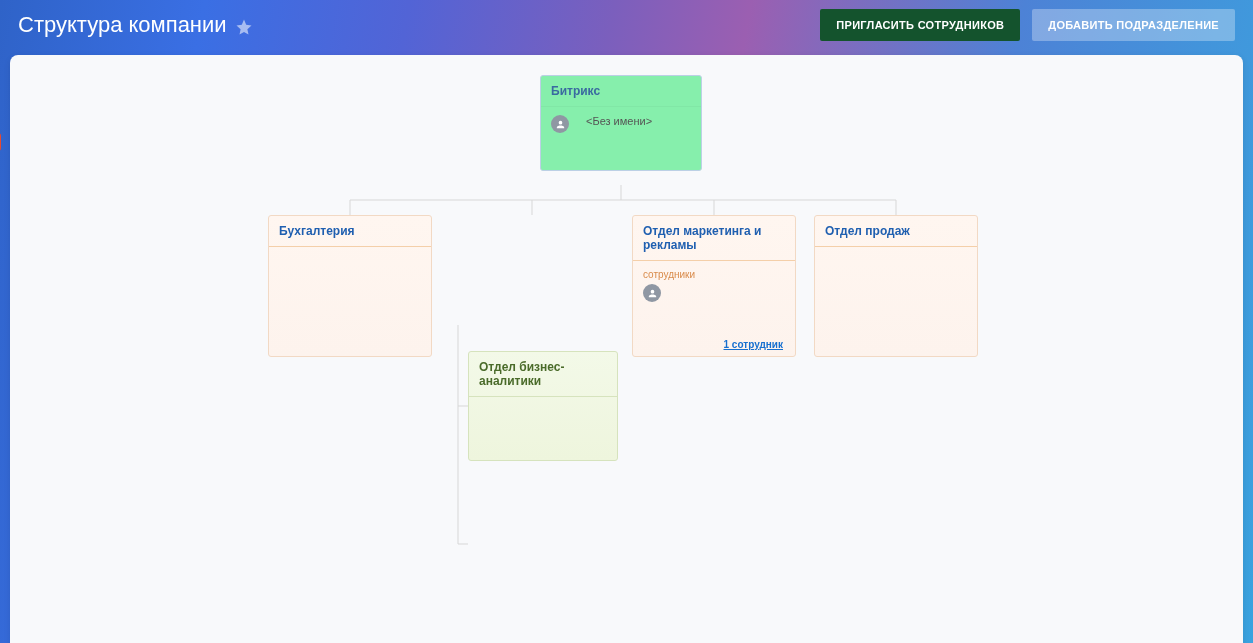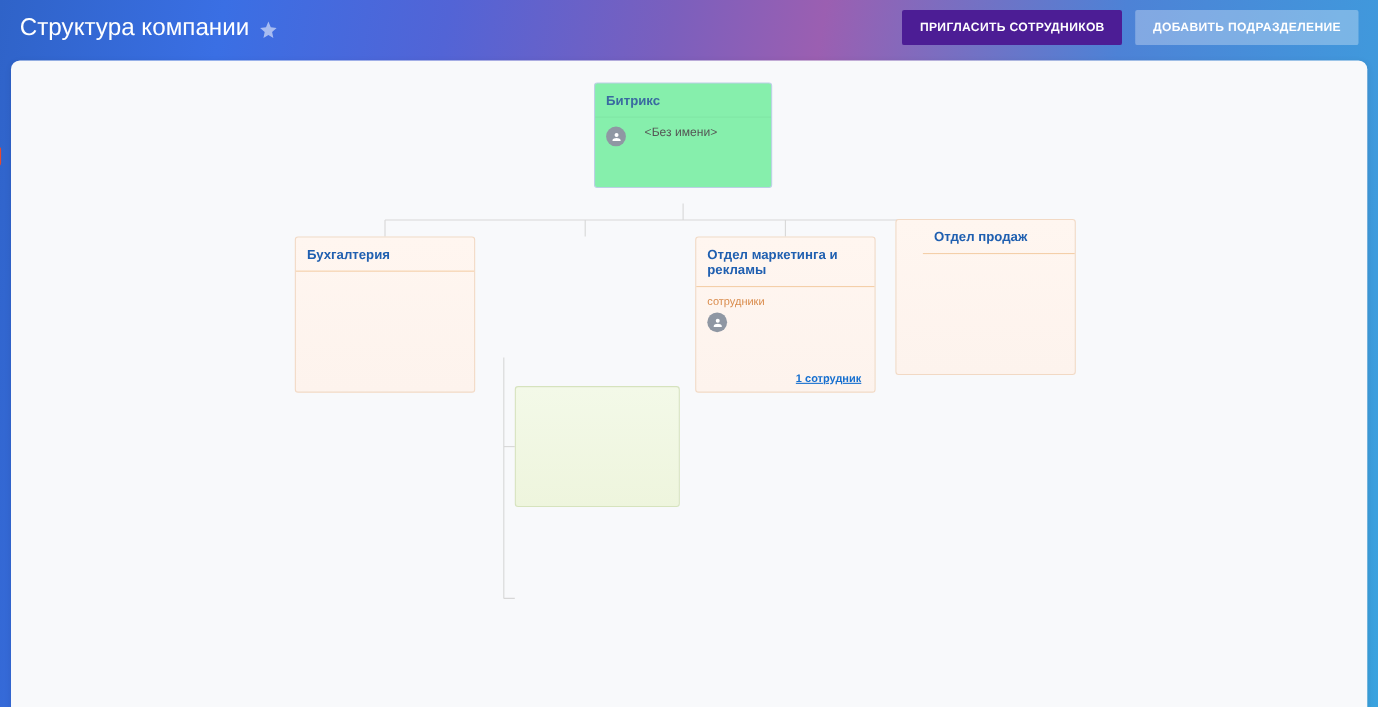--- a/index.html
+++ b/index.html
@@ -46,21 +46,21 @@
     border:none;
     font-size:11px;
     font-weight:700;
     letter-spacing:0.3px;
     padding:10px 16px;
     border-radius:2px;
     cursor:pointer;
     text-transform:uppercase;
   }
   .hdr-btn.primary{
-    background:#4c1d95;
+    background:#14532d;
     text-align:center;
   }
   .workspace{
     position:absolute;
     left:10px;right:10px;top:55px;bottom:0;
     background:#f8f9fb;
     border-radius:8px 8px 0 0;
     box-shadow:0 2px 6px rgba(0,0,0,0.1);
     overflow:hidden;
   }
@@ -108,21 +108,21 @@
   .avatar svg{width:11px;height:11px;fill:#fff;}
   .dept{
     width:164px;height:142px;
     background:linear-gradient(#fff6f0,#fdf3ed);
     border:1px solid #f2d9c4;
   }
   .dept .node-hd{color:#1f5fb0;border-bottom:1px solid #f4cfa9;}
   .d1{left:258px;top:160px;}
   .d2{left:440px;top:160px;}
   .d3{left:622px;top:160px;}
-  .d4{left:804px;top:144px;padding-left:24px;}
+  .d4{left:804px;top:160px;}
   .sub{
     width:150px;height:110px;
     background:linear-gradient(#f3f9e8,#eef5dd);
     border:1px solid #d6e3bd;
   }
   .sub .node-hd{color:#4a6b2a;border-bottom:1px solid #d6e3bd;}
   .s1{left:458px;top:296px;}
   .s2{left:458px;top:434px;}
   .emp-lbl{
     color:#d98b4b;font-size:10px;margin-bottom:4px;
@@ -212,19 +212,20 @@
       </div>
       <span class="emp-link">1 сотрудник</span>
     </div>
 
     <div class="node dept d4">
       <div class="node-hd">Отдел продаж</div>
       <div class="node-body"></div>
     </div>
 
     <div class="node sub s1">
+      <div class="node-hd">Отдел бизнес-аналитики</div>
       <div class="node-body"></div>
     </div>
 
 
   </div>
 
 </div>
 
 </body></html>

